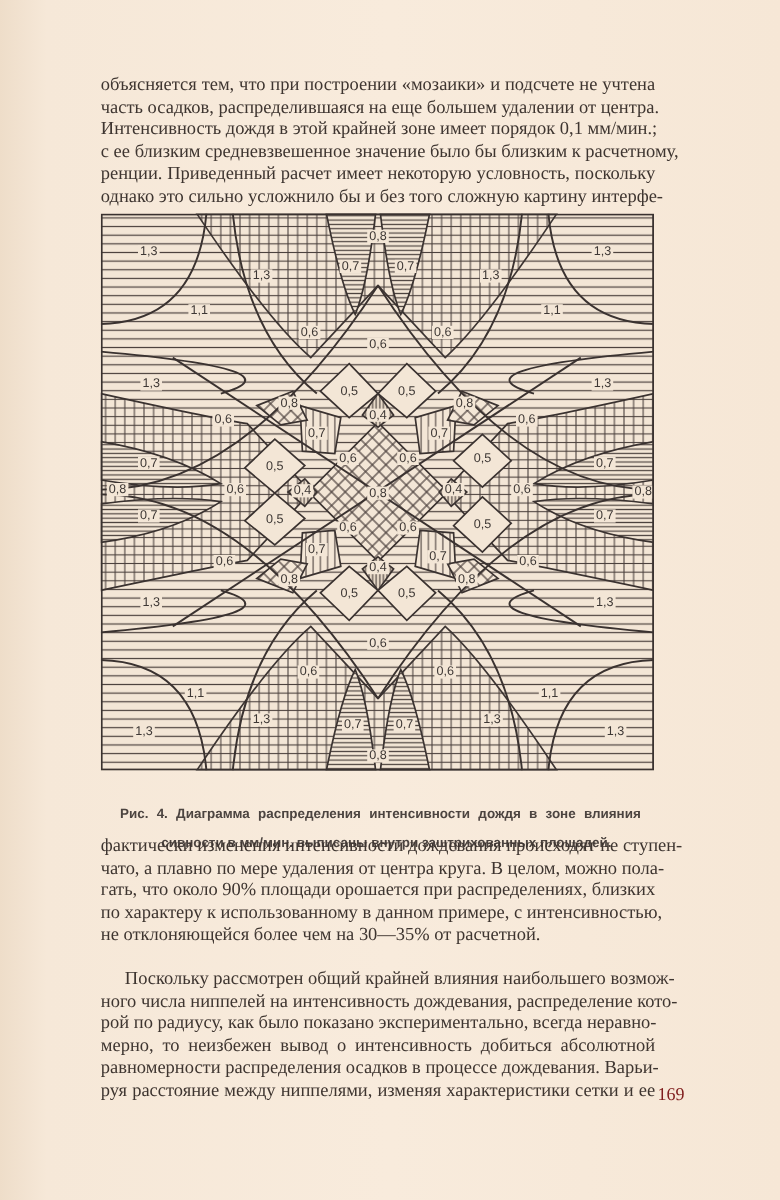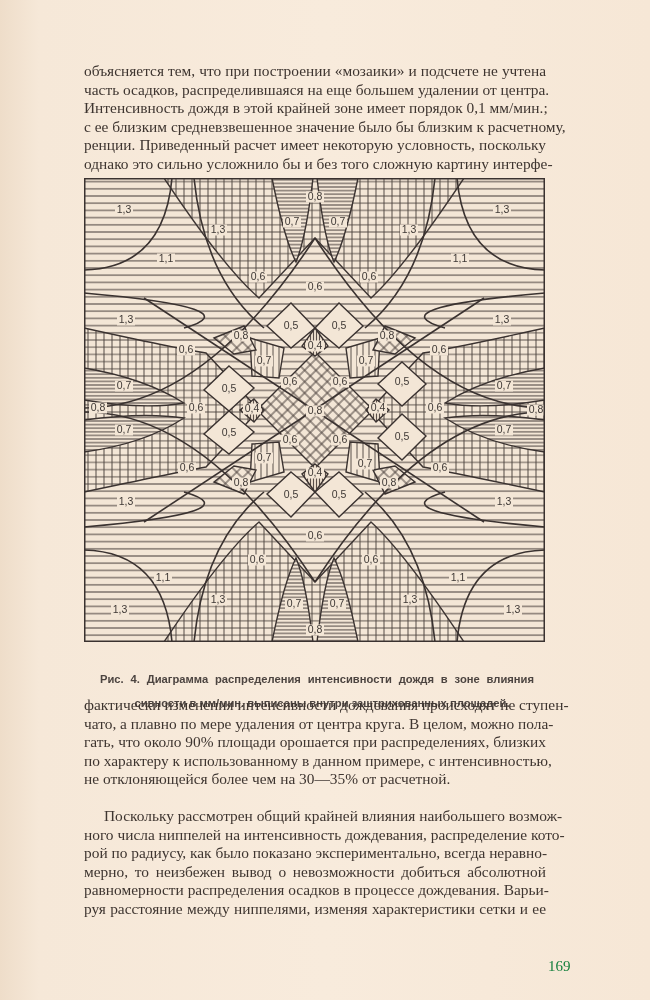--- a/index.html
+++ b/index.html
@@ -23,22 +23,22 @@
     #p2 { top: 696px; }
     #p3 { top: 807px; }
     .caption {
       position: absolute; left: 100px; width: 434px; top: 662px;
       font-family: "Liberation Sans", "DejaVu Sans", sans-serif;
       font-size: 11.2px; line-height: 13.4px; font-weight: bold; color: #4c4440;
     }
     .caption .ln { display:block; white-space: nowrap; text-align: justify; text-align-last: justify; margin-top: 11px; }
     .caption .ln.center { text-align: left; text-align-last: center; padding-left: 10px; }
     .page-number {
-      position: absolute; left: 548px; top: 958px;
-      font-size: 15px; color: #15803d;
+      position: absolute; left: 548px; top: 905px;
+      font-size: 15px; color: #7f1d1d;
     }
     #figure {
       position: absolute; left: 84px; top: 178px; width: 461px; height: 464px;
     }
     #figure svg { display:block; }
     .lbl {
       font-family: "Liberation Sans", "DejaVu Sans", sans-serif;
       font-size: 10.5px; fill: #3e3835; text-anchor: middle; dominant-baseline: middle;
     }
   </style>
@@ -307,18 +307,18 @@
   <span class="ln">чато, а плавно по мере удаления от центра круга. В целом, можно пола-</span>
   <span class="ln">гать, что около 90% площади орошается при распределениях, близких</span>
   <span class="ln">по характеру к использованному в данном примере, с интенсивностью,</span>
   <span class="ln last">не отклоняющейся более чем на 30—35% от расчетной.</span>
 </div>
 
 <div class="para" id="p3">
   <span class="ln indent">Поскольку рассмотрен общий крайней влияния наибольшего возмож-</span>
   <span class="ln">ного числа ниппелей на интенсивность дождевания, распределение кото-</span>
   <span class="ln">рой по радиусу, как было показано экспериментально, всегда неравно-</span>
-  <span class="ln">мерно, то неизбежен вывод о невозможности добиться абсолютной</span>
+  <span class="ln">мерно, то неизбежен вывод о интенсивность добиться абсолютной</span>
   <span class="ln">равномерности распределения осадков в процессе дождевания. Варьи-</span>
   <span class="ln">руя расстояние между ниппелями, изменяя характеристики сетки и ее</span>
 </div>
 
 <div class="page-number">169</div>
 
 </body></html>

